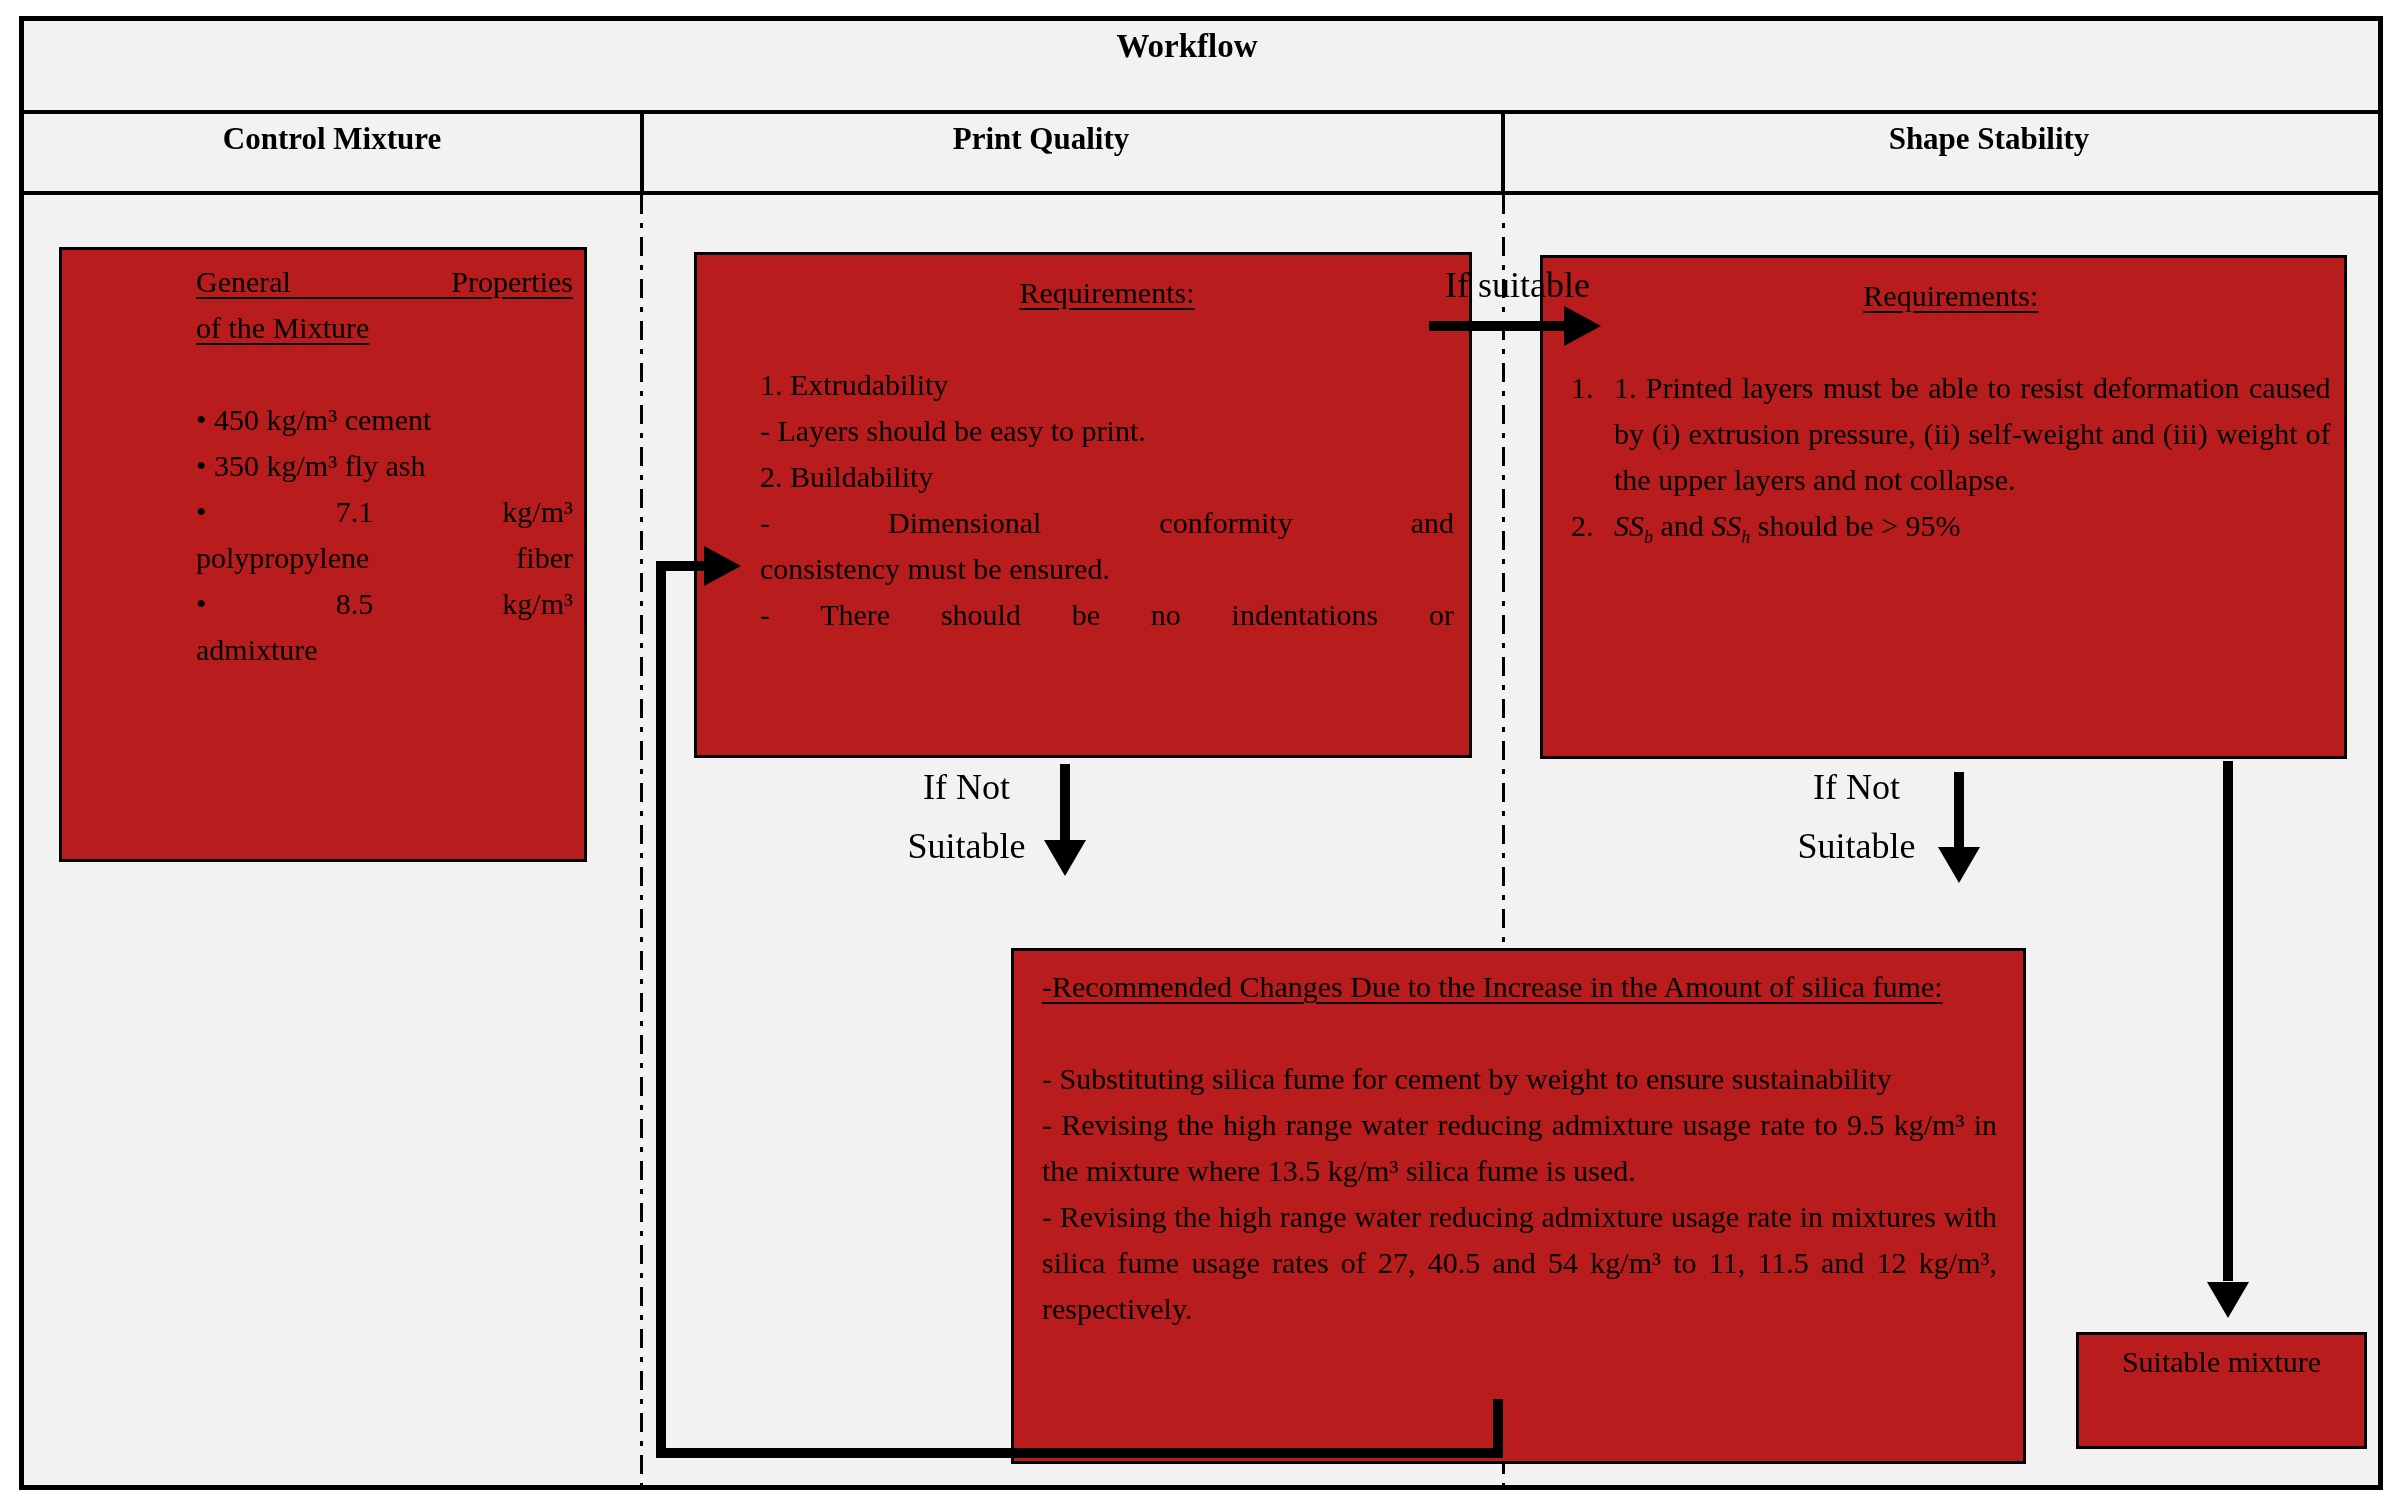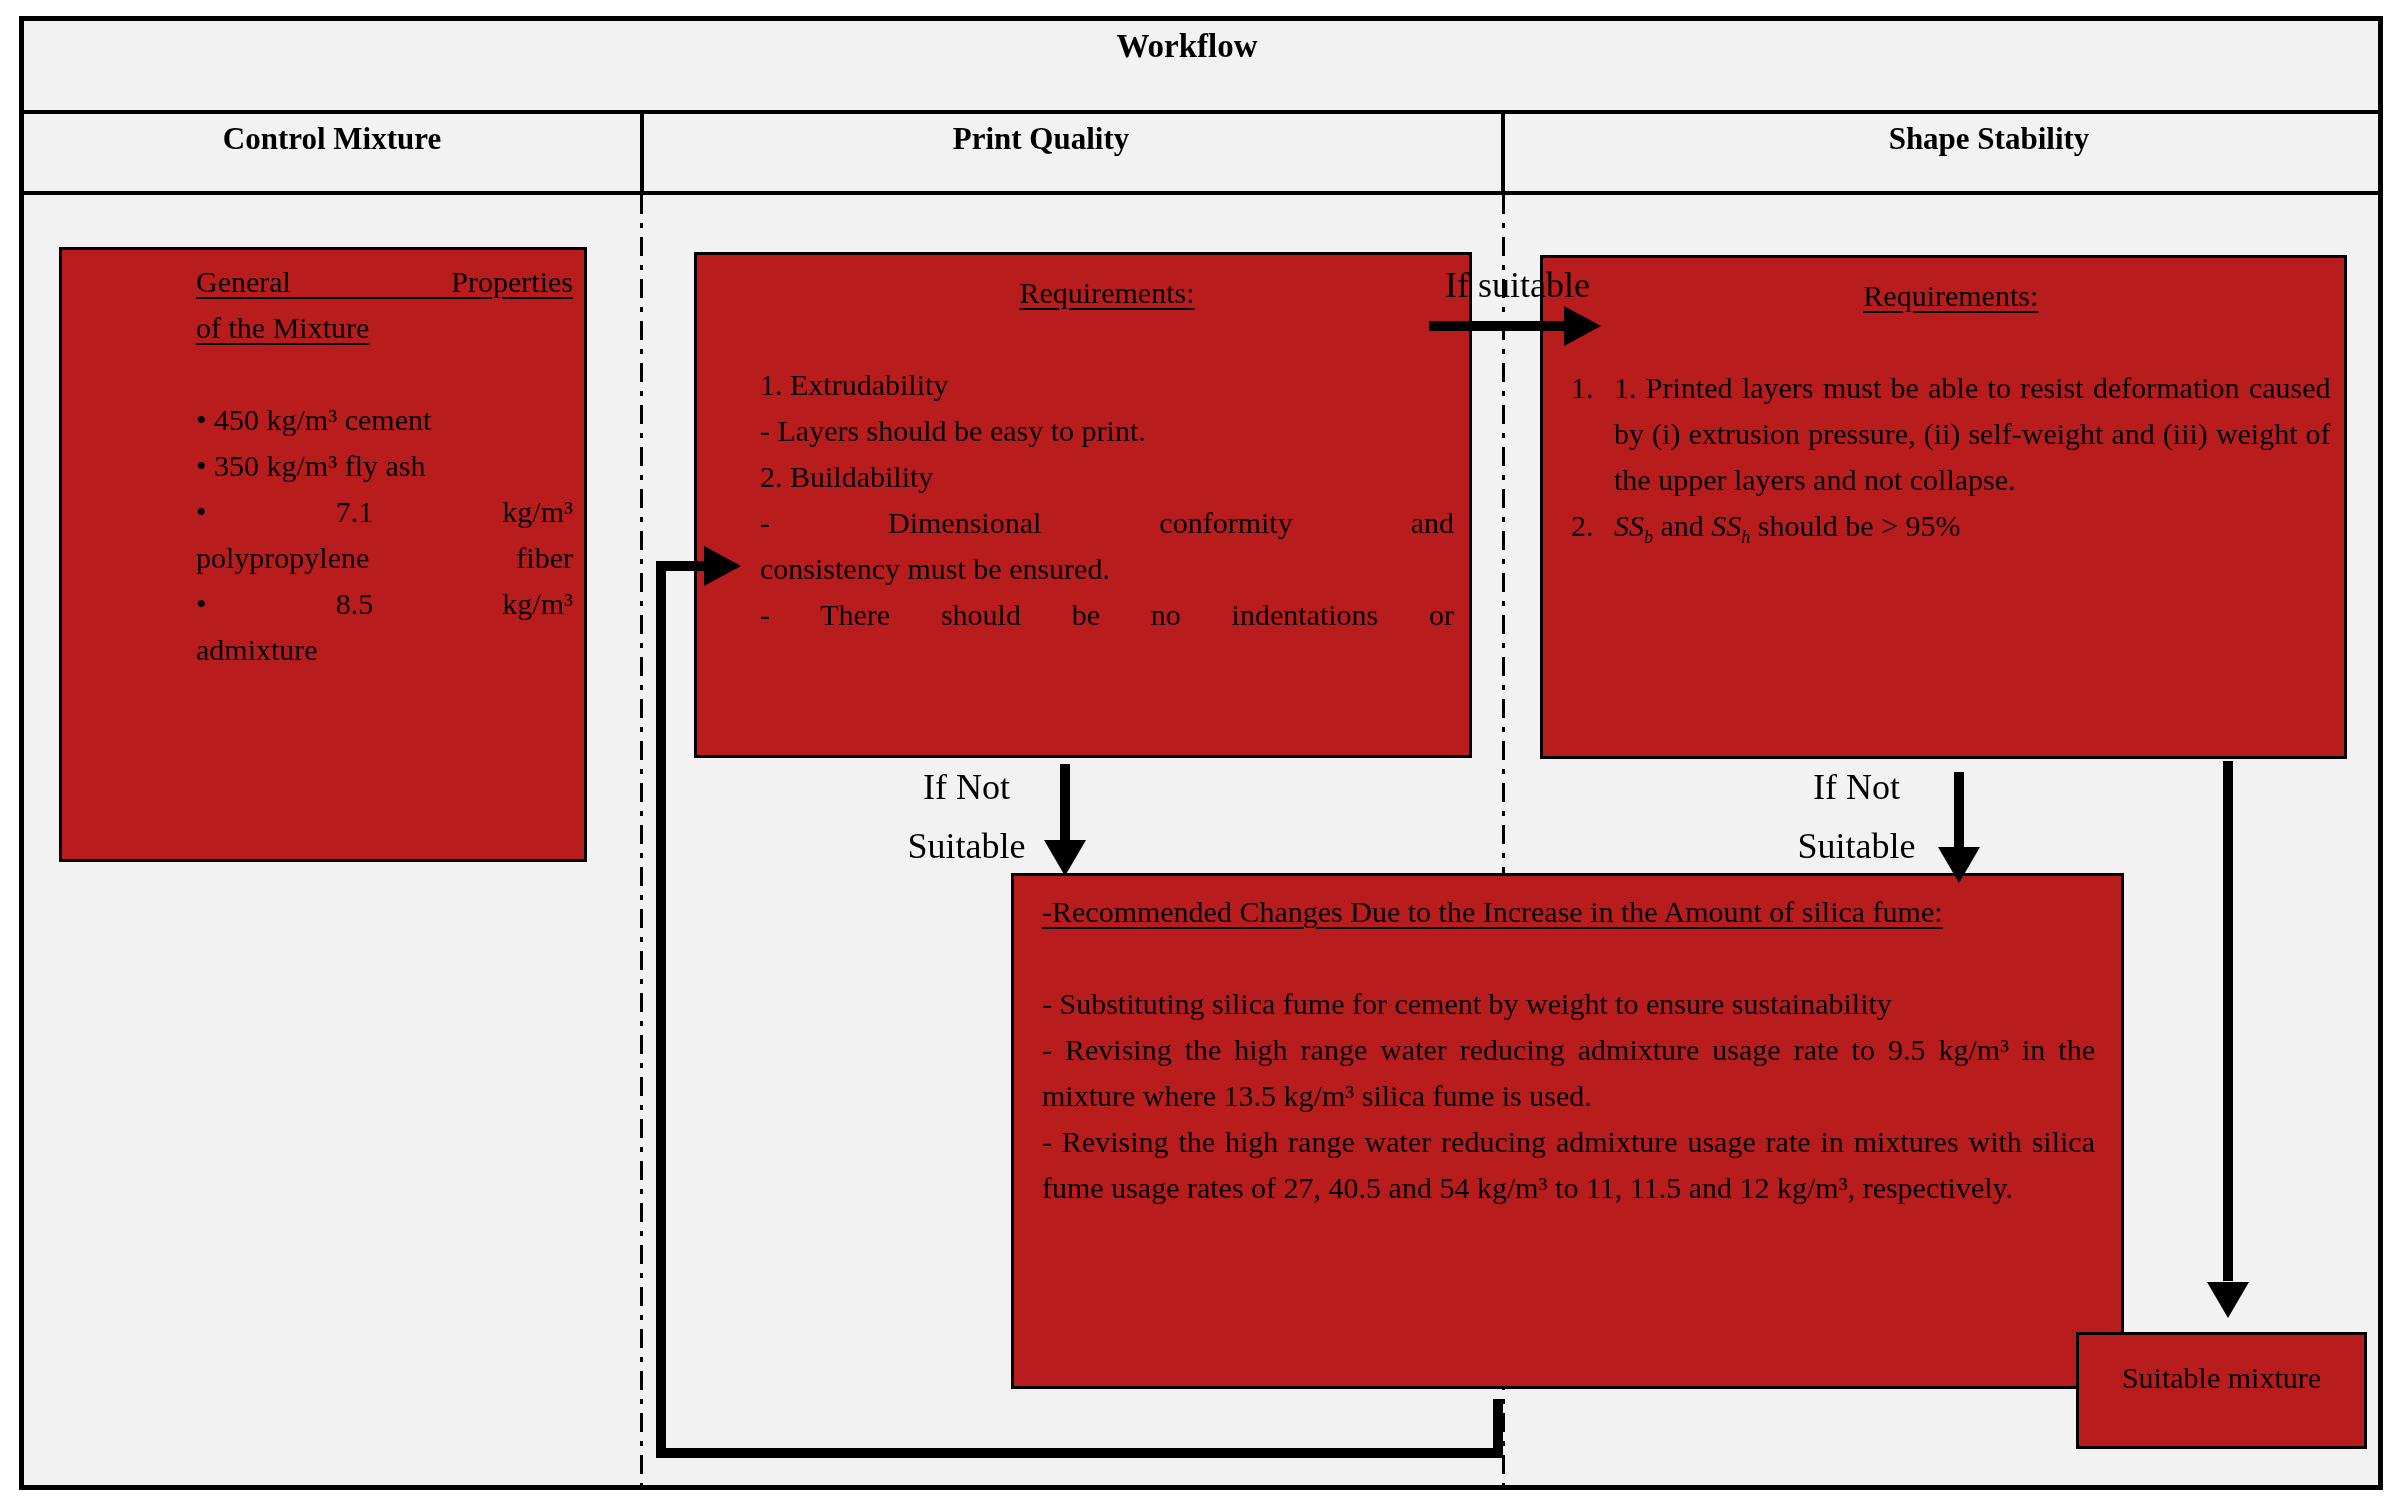--- a/index.html
+++ b/index.html
@@ -27,22 +27,22 @@
   .ctr{text-align:center;}
   .u{text-decoration:underline;text-underline-offset:4.5px;text-decoration-thickness:2.2px;}
   .li{display:flex;}
   .mk{flex:0 0 43px;}
   .bd{flex:1;text-align:justify;}
   .it{font-style:italic;}
   sub{font-size:18px;font-style:italic;line-height:0;}
   #box-general{left:59px;top:247px;width:528px;height:615px;padding:9px 11px 9px 134px;}
   #box-printq{left:694px;top:252px;width:778px;height:506px;padding:15px 15px 9px 63px;}
   #box-shape{left:1540px;top:255px;width:807px;height:504px;padding:15px 13.4px 9px 28px;}
-  #box-reco{left:1011px;top:873px;width:1113px;height:516px;padding:13.4px 26px 9px 28px;}
-  #box-suitable{left:2076px;top:1332px;width:291px;height:117px;padding-top:20px;text-align:center;}
+  #box-reco{left:1011px;top:948px;width:1015px;height:516px;padding:13.4px 26px 9px 28px;}
+  #box-suitable{left:2076px;top:1332px;width:291px;height:117px;padding-top:4px;text-align:center;}
   
   .shaft{position:absolute;background:#000;z-index:3;}
   .ah-right{position:absolute;width:0;height:0;border-top:20px solid transparent;
     border-bottom:20px solid transparent;border-left:37px solid #000;z-index:3;}
   .ah-down{position:absolute;width:0;height:0;border-left:21px solid transparent;
     border-right:21px solid transparent;border-top:36px solid #000;z-index:3;}
   .flow-label{position:absolute;font-size:36px;line-height:59px;text-align:center;z-index:3;}
 </style>
 </head>
 <body>

